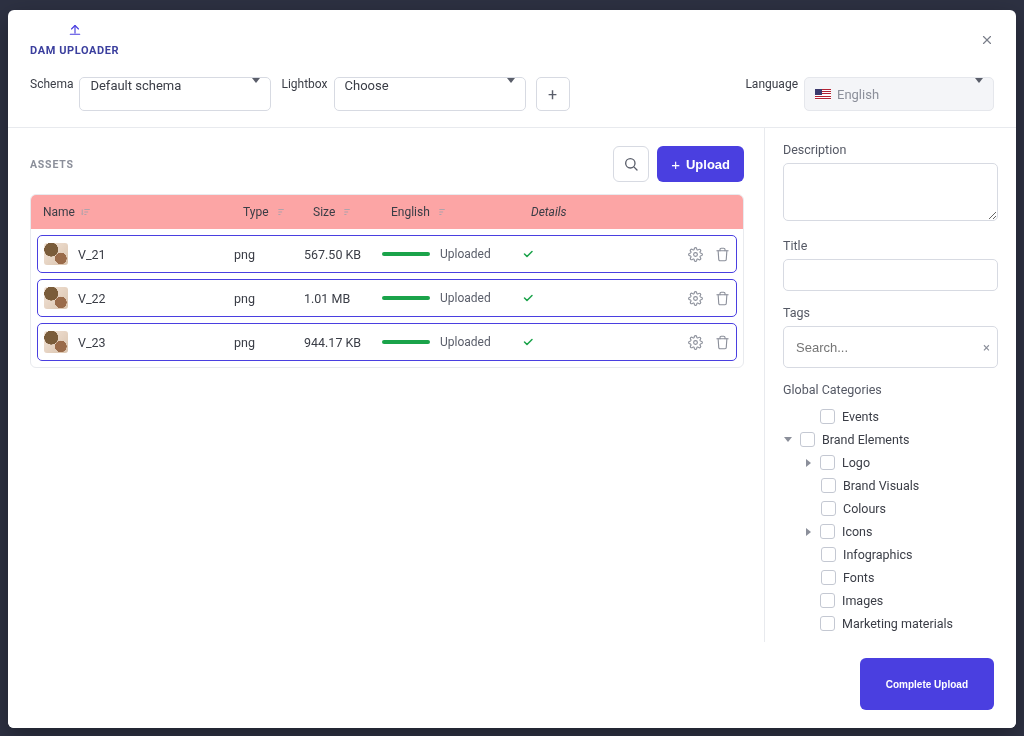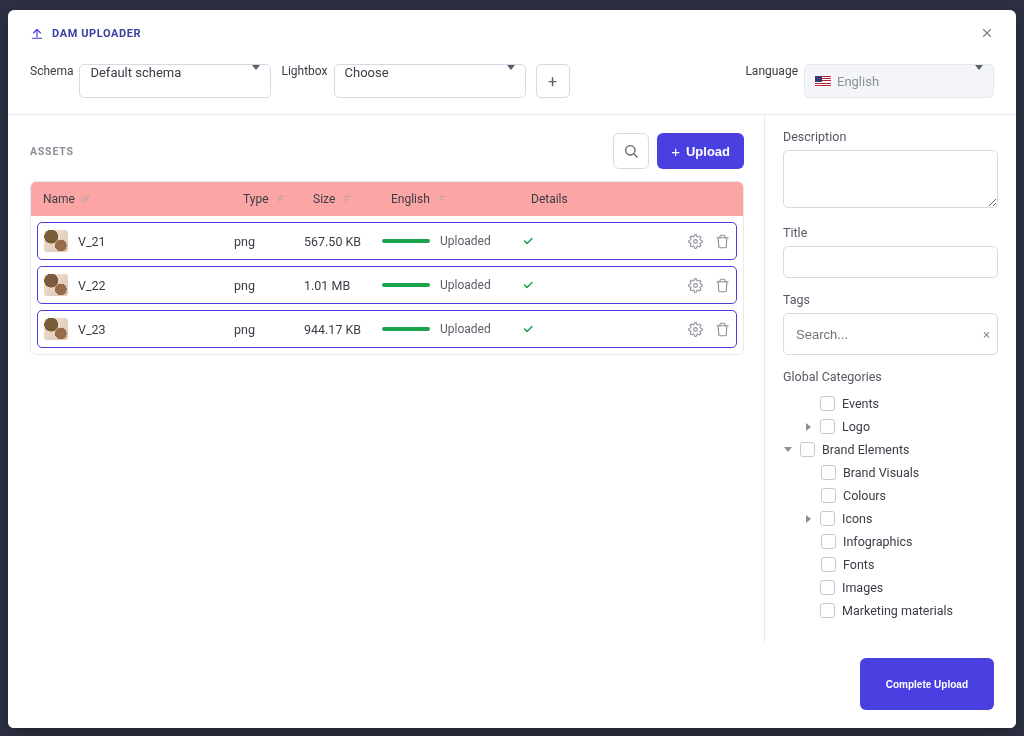--- a/index.html
+++ b/index.html
@@ -27,20 +27,21 @@
   .modal-header {
     display: flex;
     align-items: center;
     justify-content: space-between;
     padding: 12px 18px 12px 22px;
   }
   .header-left {
     display: flex;
     align-items: center;
     gap: 8px;
+    flex-direction: column;
   }
   .upload-arrow-icon svg { display:block; }
   .header-title {
     font-size: 11px;
     font-weight: 700;
     letter-spacing: 0.6px;
     color: #3b3f9e;
   }
   .close-btn {
     width: 22px; height: 22px;
@@ -160,21 +161,21 @@
     display:flex;
     padding: 10px 12px;
     font-size:12px;
     color:#3a3d46;
     gap:0;
   }
   .col-name { width:200px; display:flex; align-items:center; gap:6px;}
   .col-type { width:70px; display:flex; align-items:center; gap:6px;}
   .col-size { width:78px; display:flex; align-items:center; gap:6px;}
   .col-prog { width:140px; display:flex; align-items:center; gap:6px;}
-  .col-details { flex:1; display:flex; align-items:flex-start; gap:6px;}
+  .col-details { flex:1; display:flex; align-items:flex-start; gap:6px;font-style:italic;}
   .sort-icon { color:#9da1ac; }
   .sort-icon svg { display:block; }
 
   .rows { padding: 6px 6px; display:flex; flex-direction:column; gap:6px; }
   .row {
     border:1.5px solid #4a3fe0;
     border-radius:5px;
     display:flex;
     align-items:center;
     padding:7px 6px;
@@ -542,33 +543,33 @@
         </div>
       </div>
       <div class="field-group">
         <span class="field-label">Global Categories</span>
         <div class="tree">
           <div class="tree-item indent-1">
             <span class="tree-spacer"></span>
             <span class="checkbox"></span>
             <span>Events</span>
           </div>
+          <div class="tree-item">
+            <span class="tree-toggle">
+                <span class="tri-down"></span>
+              </span>
+            <span class="checkbox"></span>
+            <span>Brand Elements</span>
+          </div>
           <div class="tree-item indent-1">
             <span class="tree-toggle">
                 <span class="tri-right"></span>
               </span>
             <span class="checkbox"></span>
             <span>Logo</span>
-          </div>
-          <div class="tree-item">
-            <span class="tree-toggle">
-                <span class="tri-down"></span>
-              </span>
-            <span class="checkbox"></span>
-            <span>Brand Elements</span>
           </div>
           <div class="tree-item indent-2">
             <span class="checkbox"></span>
             <span>Brand Visuals</span>
           </div>
           <div class="tree-item indent-2">
             <span class="checkbox"></span>
             <span>Colours</span>
           </div>
           <div class="tree-item indent-1">

